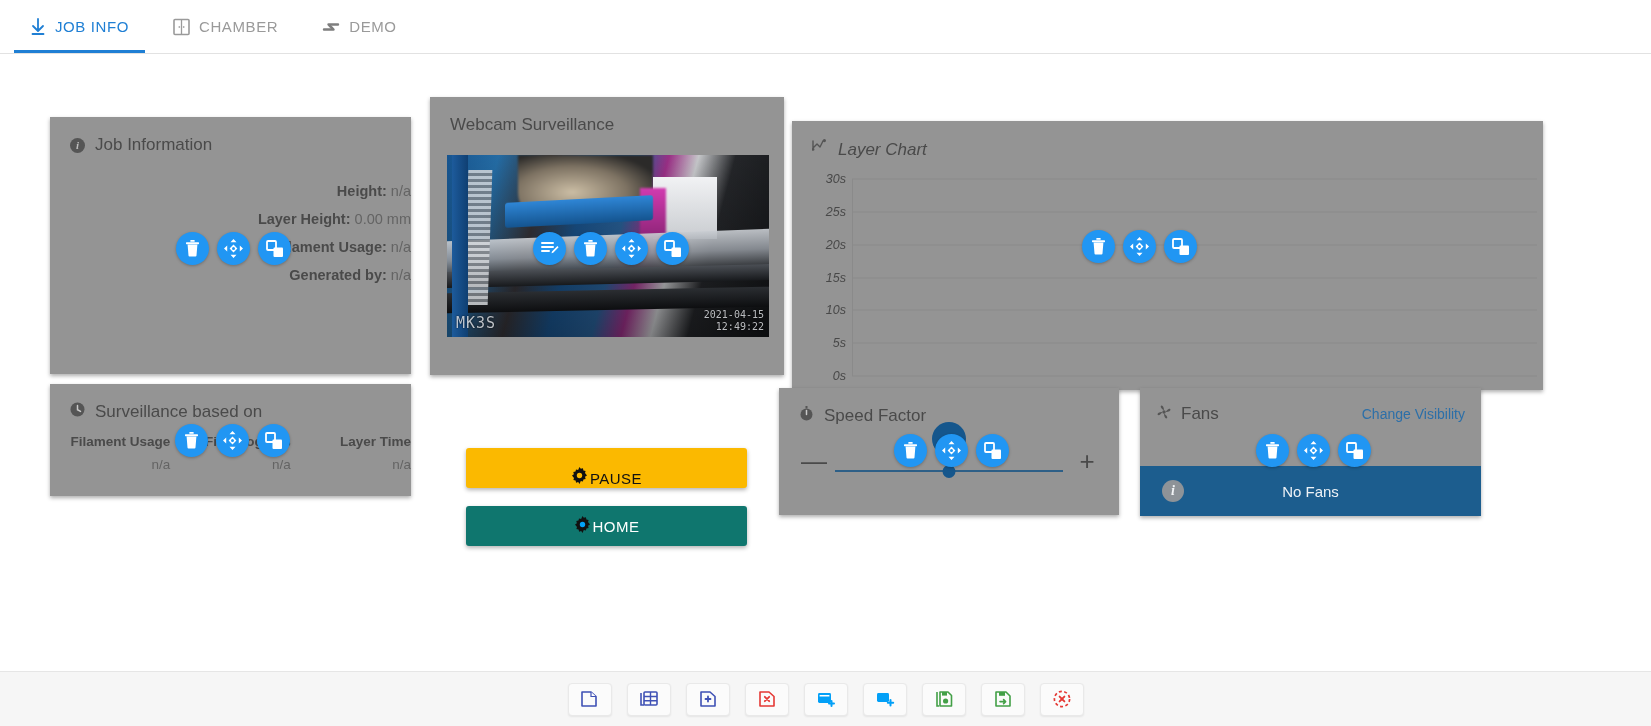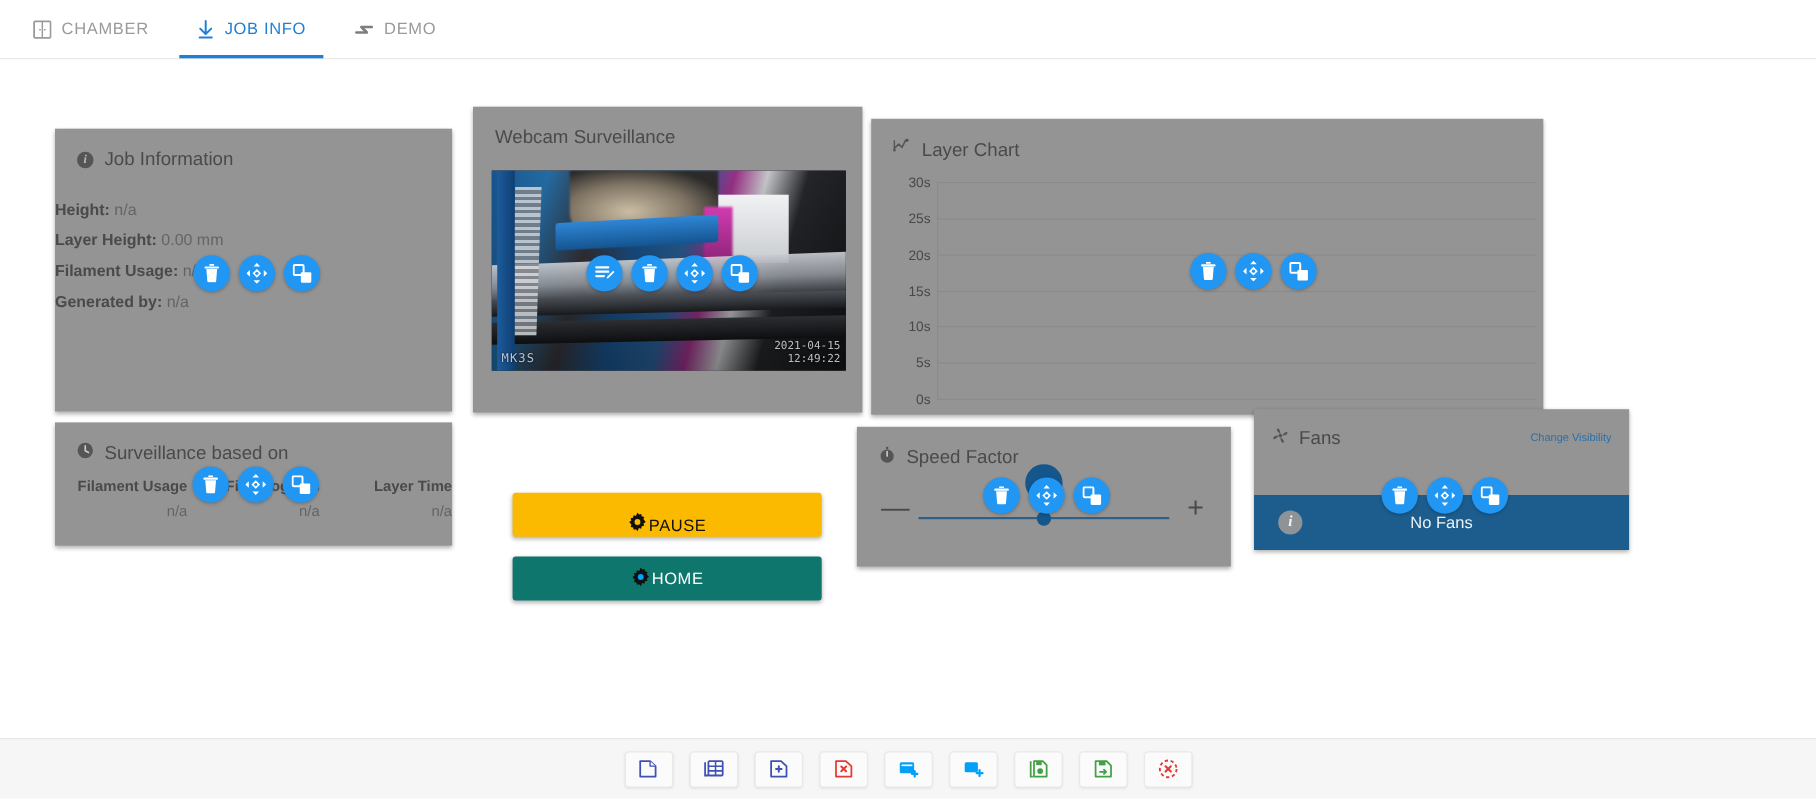--- a/index.html
+++ b/index.html
@@ -73,21 +73,21 @@
     font-size: 11px; font-weight: bold; font-style: italic;
     display: inline-flex; align-items: center; justify-content: center;
     font-family: "Liberation Serif", serif;
     flex: none;
   }
 
   
   #p-jobinfo { left: 50px; top: 63px; width: 361px; height: 257px; }
   .jobrows {
     margin-top: 22px;
-    text-align: left;
+    text-align: right;
     color: #5a5a5a;
     font-size: 14.5px;
     line-height: 28px;
   }
   .jobrows b { color: #4a4a4a; font-weight: bold; }
   .jobrows .v { color: #646464; }
 
   
   #p-est { left: 50px; top: 330px; width: 361px; height: 112px; }
   .est-grid {
@@ -161,36 +161,36 @@
     background: linear-gradient(to bottom,#f1f2f4,#c9ccd0);
     filter: blur(.5px);
   }
   .wc-pink {
     position: absolute; left: 60%; top: 18%; width: 8%; height: 28%;
     background: linear-gradient(to bottom,#d23bb0,#8c2476);
     filter: blur(.8px);
   }
   .wc-label {
     position: absolute; left: 9px; bottom: 5px;
-    color: #d8dade; font-size: 11px; letter-spacing: 1px;
+    color: #d8dade; font-size: 15px; letter-spacing: 1px;
     font-family: "DejaVu Sans Mono", monospace;
     text-shadow: 0 0 2px #000;
     opacity: .85;
   }
   .wc-ts {
     position: absolute; right: 5px; bottom: 4px;
     color: #d8dade; font-size: 10px; line-height: 12px;
     text-align: right;
     font-family: "DejaVu Sans Mono", monospace;
     text-shadow: 0 0 2px #000;
     opacity: .85;
   }
 
   
-  #p-layer { left: 792px; top: 54px; width: 611px; height: 269px; }
+  #p-layer { left: 792px; top: 67px; width: 751px; height: 269px; font-style: italic; }
   .chart-area {
     position: absolute;
     left: 20px; top: 58px; right: 6px; bottom: 14px;
   }
   .chart-inner { position: absolute; inset: 0; }
   .ytick {
     position: absolute;
     left: 0; width: 34px;
     text-align: right;
     font-size: 12.5px;
@@ -260,29 +260,29 @@
     background: #15568c; transform: translateX(-50%);
     cursor: pointer;
   }
   .spin {
     position: absolute; left: 50%; top: -22px;
     width: 34px; height: 34px; border-radius: 50% 50% 50% 0;
     background: #15568c; transform: translateX(-50%) rotate(-45deg);
   }
 
   
-  #p-fans { left: 1140px; top: 318px; width: 341px; height: 128px; }
+  #p-fans { left: 1140px; top: 334px; width: 341px; height: 128px; }
   .fans-head {
     display: flex; align-items: center;
     padding: 16px 16px 0 16px;
   }
   .fans-head .ptxt { color: #4a4a4a; font-size: 17px; }
   .fans-link {
     margin-left: auto;
-    color: #2c6fa8; font-size: 10px; cursor: pointer;
+    color: #2c6fa8; font-size: 14px; cursor: pointer;
   }
   .fans-alert {
     position: absolute;
     left: 0; right: 0; bottom: 0;
     height: 50px;
     background: #1c5d8e;
     display: flex; align-items: center;
     padding: 0 22px;
   }
   .fans-alert .ic {
@@ -328,39 +328,39 @@
     cursor: pointer;
     box-shadow: 0 1px 2px rgba(0,0,0,.07);
   }
   .tbtn svg { display: block; }
 </style>
 </head>
 <body>
 
 <div class="tabbar">
 
+  <div class="tab active">
+    <span>
+      <svg width="16" height="18" viewBox="0 0 16 18">
+          <path d="M8 1v11M3 8l5 5 5-5M2.5 16h11" stroke="#1f7fd4" stroke-width="1.8" fill="none" stroke-linecap="round" stroke-linejoin="round"></path>
+        </svg>
+    </span>
+    <span>JOB INFO</span>
+  </div>
+
   <div class="tab">
     <span>
       <svg width="17" height="18" viewBox="0 0 17 18">
           <rect x="1" y="1.5" width="15" height="15" rx="1" stroke="#9a9a9a" stroke-width="1.6" fill="none"></rect>
           <line x1="8.5" y1="1.5" x2="8.5" y2="16.5" stroke="#9a9a9a" stroke-width="1.3"></line>
           <line x1="5.6" y1="9" x2="7.1" y2="9" stroke="#9a9a9a" stroke-width="1.5"></line>
           <line x1="9.9" y1="9" x2="11.4" y2="9" stroke="#9a9a9a" stroke-width="1.5"></line>
         </svg>
     </span>
     <span>CHAMBER</span>
-  </div>
-
-  <div class="tab active">
-    <span>
-      <svg width="16" height="18" viewBox="0 0 16 18">
-          <path d="M8 1v11M3 8l5 5 5-5M2.5 16h11" stroke="#1f7fd4" stroke-width="1.8" fill="none" stroke-linecap="round" stroke-linejoin="round"></path>
-        </svg>
-    </span>
-    <span>JOB INFO</span>
   </div>
 
   <div class="tab">
     <span>
       <svg width="18" height="18" viewBox="0 0 18 18">
           <path d="M2 11.5h9.5l-2-2.2M16 6.5H6.5l2 2.2" stroke="#7e7e7e" stroke-width="2.4" fill="none" stroke-linecap="round" stroke-linejoin="round"></path>
         </svg>
     </span>
     <span>DEMO</span>
   </div>

